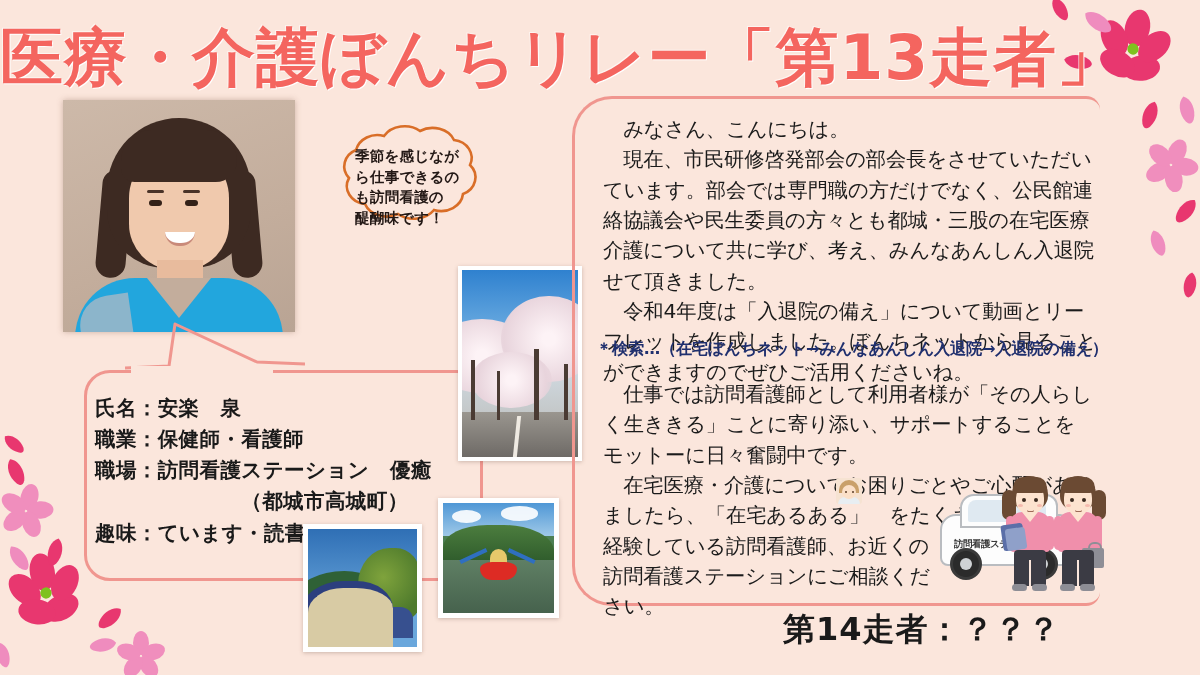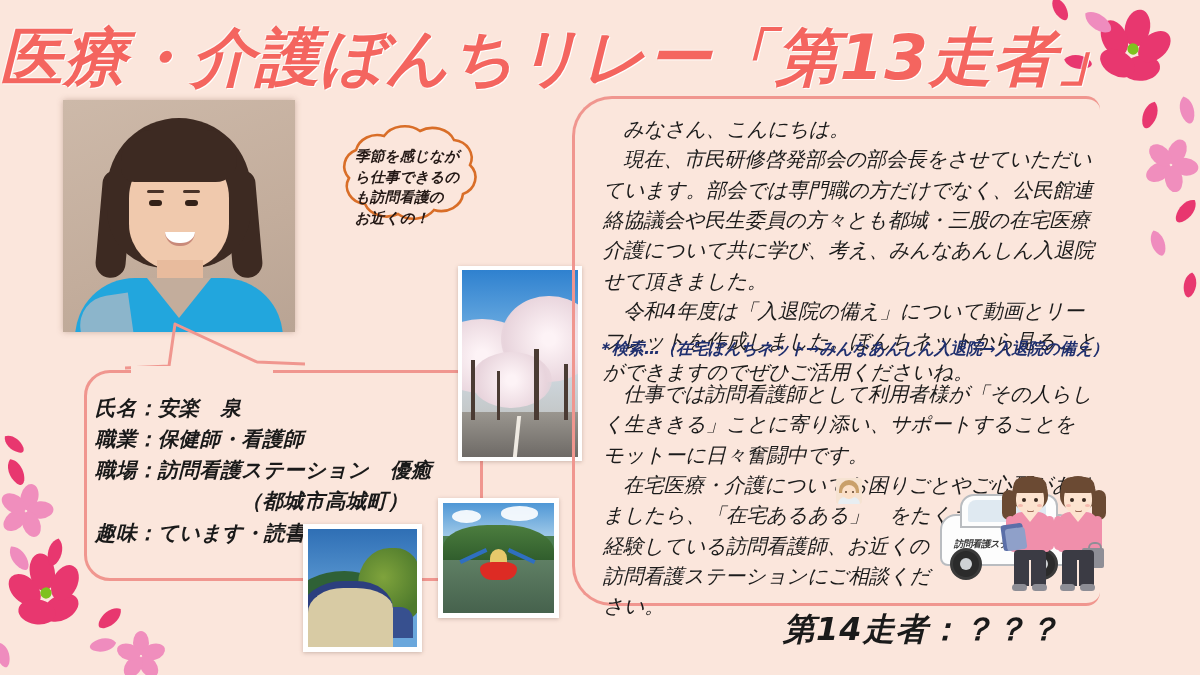--- a/index.html
+++ b/index.html
@@ -3,21 +3,21 @@
 <meta charset="utf-8">
 <title>医療・介護ぼんちリレー</title>
 <style>
   html,body{margin:0;padding:0;}
   body{
     width:1200px;height:675px;overflow:hidden;
     background:#fbe6dc;
     font-family:"DejaVu Sans","Liberation Sans",sans-serif;
     position:relative;
   }
-  #stage{position:relative;width:1200px;height:675px;overflow:hidden;background:#fbe6dc;font-style:italic;}
+  #stage{position:relative;width:1200px;height:675px;overflow:hidden;background:#fbe6dc;}
 
   
   .title{
     position:absolute;left:0;top:26px;width:1110px;
     text-align:center;
     font-family:"DejaVu Sans","Liberation Sans",sans-serif;
     font-weight:bold;
     font-size:63px;
     letter-spacing:1px;
     color:#f4655f;
@@ -248,21 +248,21 @@
     <svg viewBox="0 0 184 126">
       <path d="M33,28 a22,20 0 0 1 28,-14 a24,20 0 0 1 36,-5 a23,19 0 0 1 34,9
                a20,18 0 0 1 16,25 a20,18 0 0 1 -7,29
                a22,19 0 0 1 -29,16 a24,19 0 0 1 -36,4
                a23,19 0 0 1 -33,-10 a20,18 0 0 1 -16,-26
                a20,18 0 0 1 7,-28 Z" fill="none" stroke="#d96e28" stroke-width="2.6"></path>
     </svg>
     <div class="ctext">季節を感じなが
 ら仕事できるの
 も訪問看護の
-お近くの！</div>
+醍醐味です！</div>
   </div>
 
   <svg class="ptail" viewBox="0 0 180 62">
     <path d="M0,50 L44,48 L50,6 L132,44 L180,46" fill="none" stroke="#f0968f" stroke-width="3" stroke-linejoin="round"></path>
   </svg>
   <div class="profilebox"></div>
   <div class="pcover"></div>
   <div class="profiletext">氏名：安楽　泉
 職業：保健師・看護師
 職場：訪問看護ステーション　優癒

